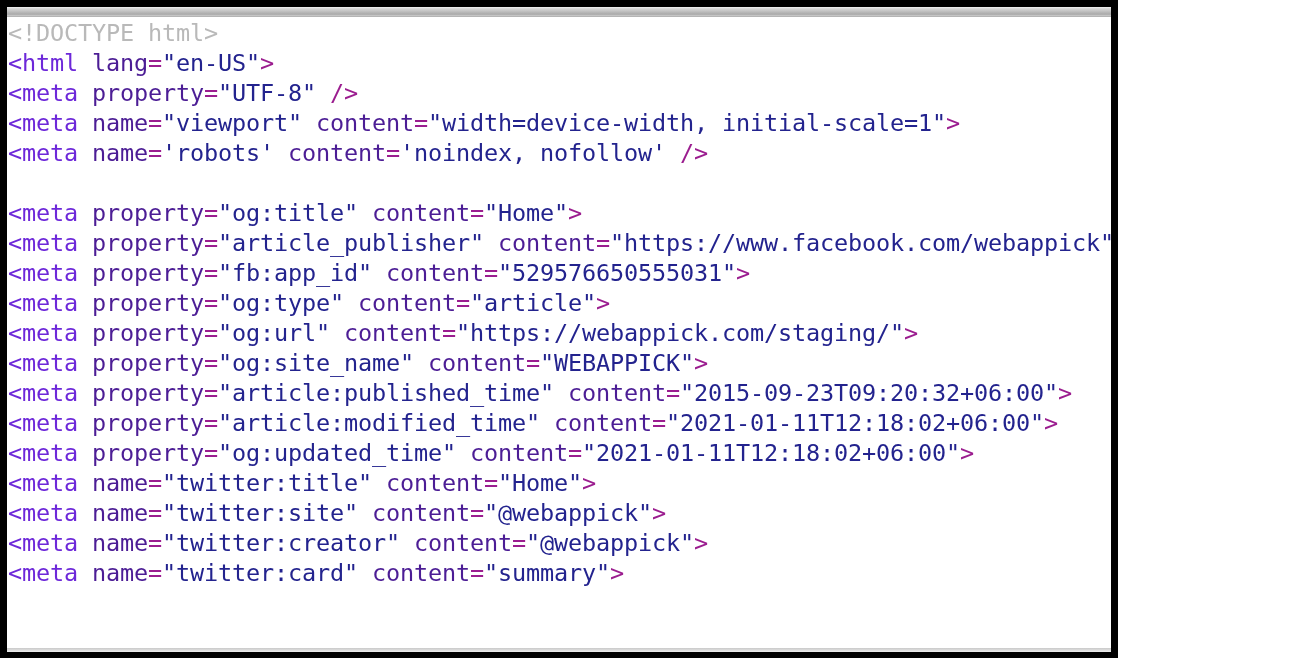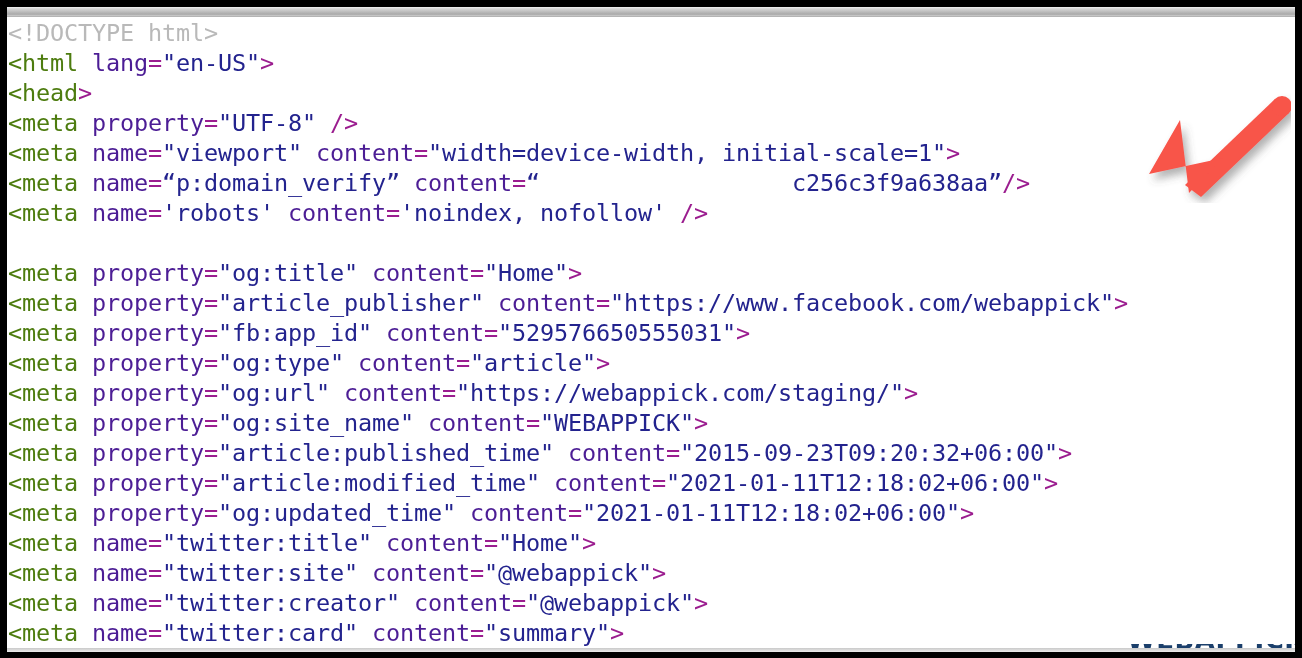--- a/index.html
+++ b/index.html
@@ -9,21 +9,21 @@
   }
   body {
     width: 1302px;
     height: 658px;
     overflow: hidden;
     font-family: "DejaVu Sans Mono", monospace;
   }
 
   #viewsource-window {
     position: relative;
-    width: 1302px;
+    width: 1118px;
     height: 658px;
     box-sizing: border-box;
     background: #ffffff;
     border-top: 7px solid #000000;
     border-left: 7px solid #000000;
     border-right: 7px solid #000000;
     border-bottom: 0;
     overflow: hidden;
   }
 
@@ -52,21 +52,21 @@
     font-family: "DejaVu Sans Mono", monospace;
     font-size: 23.5px;
     line-height: 30px;
     height: 30px;
     white-space: pre;
     letter-spacing: -0.15px;
     color: #23238e;
   }
 
   .t-doctype { color: #b9b9b9; }
-  .t-tag     { color: #4d7c0f; }
+  .t-tag     { color: #6d28d9; }
   .t-punct   { color: #9b1d8f; }
   .t-attr    { color: #4c1d95; }
   .t-val     { color: #23238e; }
 
   #arrow-annotation {
     position: absolute;
     left: 1132px;
     top: 86px;
     width: 152px;
     height: 110px;
@@ -113,24 +113,22 @@
 </head>
 <body>
 
 <div id="viewsource-window">
 
   <div id="scroll-strip"></div>
 
   <div id="code-area">
       <div class="code-line"><span class="t-doctype">&lt;!DOCTYPE html&gt;</span></div>
       <div class="code-line"><span class="t-tag">&lt;html </span><span class="t-attr">lang</span><span class="t-punct">=</span><span class="t-val">"en-US"</span><span class="t-punct">&gt;</span></div>
-      <div class="code-line"><span class="t-tag">&lt;head</span><span class="t-punct">&gt;</span></div>
       <div class="code-line"><span class="t-tag">&lt;meta </span><span class="t-attr">property</span><span class="t-punct">=</span><span class="t-val">"UTF-8"</span><span class="t-punct"> /&gt;</span></div>
       <div class="code-line"><span class="t-tag">&lt;meta </span><span class="t-attr">name</span><span class="t-punct">=</span><span class="t-val">"viewport"</span><span class="t-attr"> content</span><span class="t-punct">=</span><span class="t-val">"width=device-width, initial-scale=1"</span><span class="t-punct">&gt;</span></div>
-      <div class="code-line"><span class="t-tag">&lt;meta </span><span class="t-attr">name</span><span class="t-punct">=</span><span class="t-val">“p:domain_verify”</span><span class="t-attr"> content</span><span class="t-punct">=</span><span class="t-val">“                  c256c3f9a638aa”</span><span class="t-punct">/&gt;</span></div>
       <div class="code-line"><span class="t-tag">&lt;meta </span><span class="t-attr">name</span><span class="t-punct">=</span><span class="t-val">'robots'</span><span class="t-attr"> content</span><span class="t-punct">=</span><span class="t-val">'noindex, nofollow'</span><span class="t-punct"> /&gt;</span></div>
       <div class="code-line"><span class="t-val"> </span></div>
       <div class="code-line"><span class="t-tag">&lt;meta </span><span class="t-attr">property</span><span class="t-punct">=</span><span class="t-val">"og:title"</span><span class="t-attr"> content</span><span class="t-punct">=</span><span class="t-val">"Home"</span><span class="t-punct">&gt;</span></div>
       <div class="code-line"><span class="t-tag">&lt;meta </span><span class="t-attr">property</span><span class="t-punct">=</span><span class="t-val">"article_publisher"</span><span class="t-attr"> content</span><span class="t-punct">=</span><span class="t-val">"https://www.facebook.com/webappick"</span><span class="t-punct">&gt;</span></div>
       <div class="code-line"><span class="t-tag">&lt;meta </span><span class="t-attr">property</span><span class="t-punct">=</span><span class="t-val">"fb:app_id"</span><span class="t-attr"> content</span><span class="t-punct">=</span><span class="t-val">"529576650555031"</span><span class="t-punct">&gt;</span></div>
       <div class="code-line"><span class="t-tag">&lt;meta </span><span class="t-attr">property</span><span class="t-punct">=</span><span class="t-val">"og:type"</span><span class="t-attr"> content</span><span class="t-punct">=</span><span class="t-val">"article"</span><span class="t-punct">&gt;</span></div>
       <div class="code-line"><span class="t-tag">&lt;meta </span><span class="t-attr">property</span><span class="t-punct">=</span><span class="t-val">"og:url"</span><span class="t-attr"> content</span><span class="t-punct">=</span><span class="t-val">"https://webappick.com/staging/"</span><span class="t-punct">&gt;</span></div>
       <div class="code-line"><span class="t-tag">&lt;meta </span><span class="t-attr">property</span><span class="t-punct">=</span><span class="t-val">"og:site_name"</span><span class="t-attr"> content</span><span class="t-punct">=</span><span class="t-val">"WEBAPPICK"</span><span class="t-punct">&gt;</span></div>
       <div class="code-line"><span class="t-tag">&lt;meta </span><span class="t-attr">property</span><span class="t-punct">=</span><span class="t-val">"article:published_time"</span><span class="t-attr"> content</span><span class="t-punct">=</span><span class="t-val">"2015-09-23T09:20:32+06:00"</span><span class="t-punct">&gt;</span></div>
       <div class="code-line"><span class="t-tag">&lt;meta </span><span class="t-attr">property</span><span class="t-punct">=</span><span class="t-val">"article:modified_time"</span><span class="t-attr"> content</span><span class="t-punct">=</span><span class="t-val">"2021-01-11T12:18:02+06:00"</span><span class="t-punct">&gt;</span></div>

